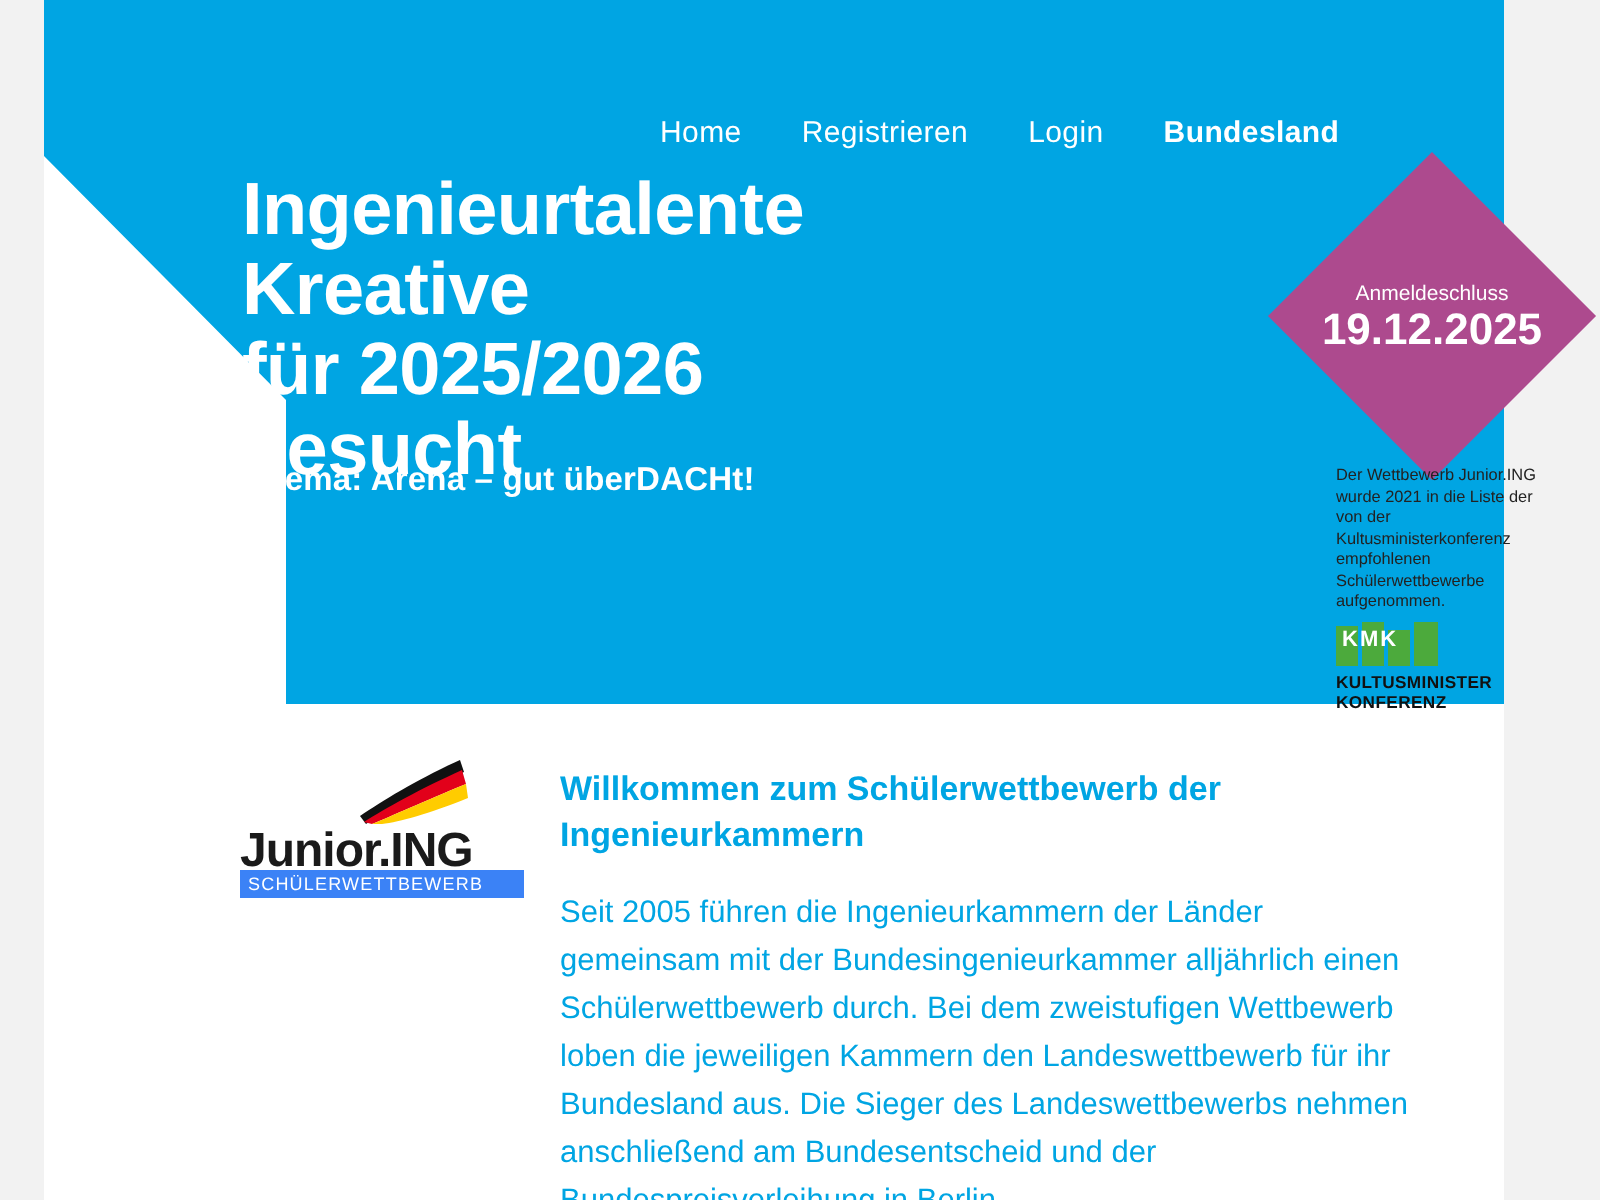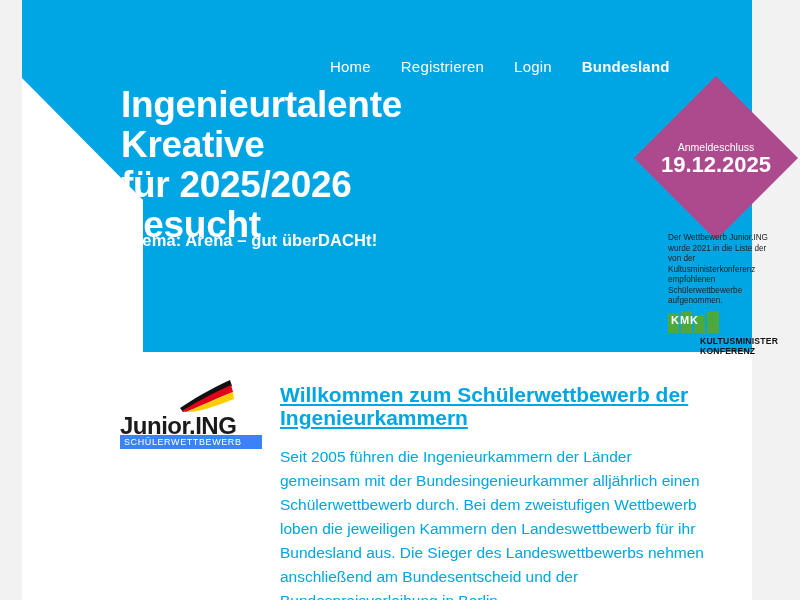--- a/index.html
+++ b/index.html
@@ -172,21 +172,20 @@
     font-weight: bold;
     letter-spacing: 1px;
   }
   .kmk-caption {
     margin-top: 3px;
     color: #111111;
     font-size: 8.6px;
     font-weight: bold;
     line-height: 10px;
     letter-spacing: 0.2px;
-    margin-left: 32px;
   }
 
   
   .logo {
     position: absolute;
     left: 120px;
     top: 378px;
     width: 120px;
     height: 70px;
   }
@@ -220,25 +219,24 @@
 
   
   .content {
     position: absolute;
     left: 280px;
     top: 383px;
     width: 432px;
     color: #00a5e3;
   }
   .content-heading {
-    font-size: 21px;
+    font-size: 17px;
     font-weight: bold;
     line-height: 23px;
     margin: 0 0 16px 0;
-    text-decoration: underline;
   }
   .content-body {
     font-size: 15.5px;
     line-height: 24px;
     margin: 0;
   }
 </style>
 </head>
 <body>
 

